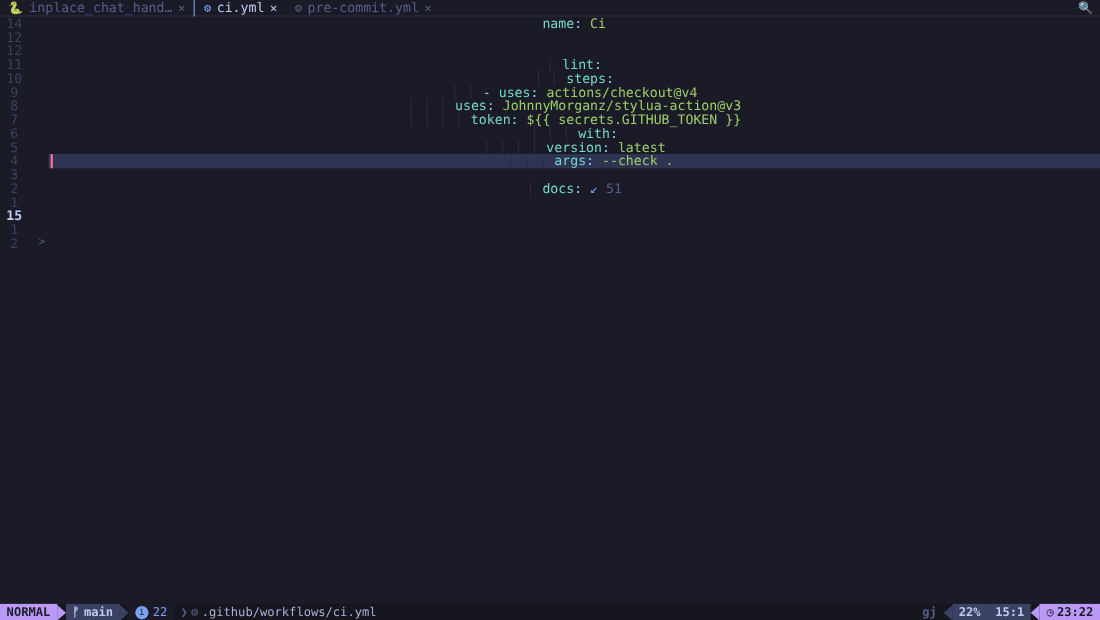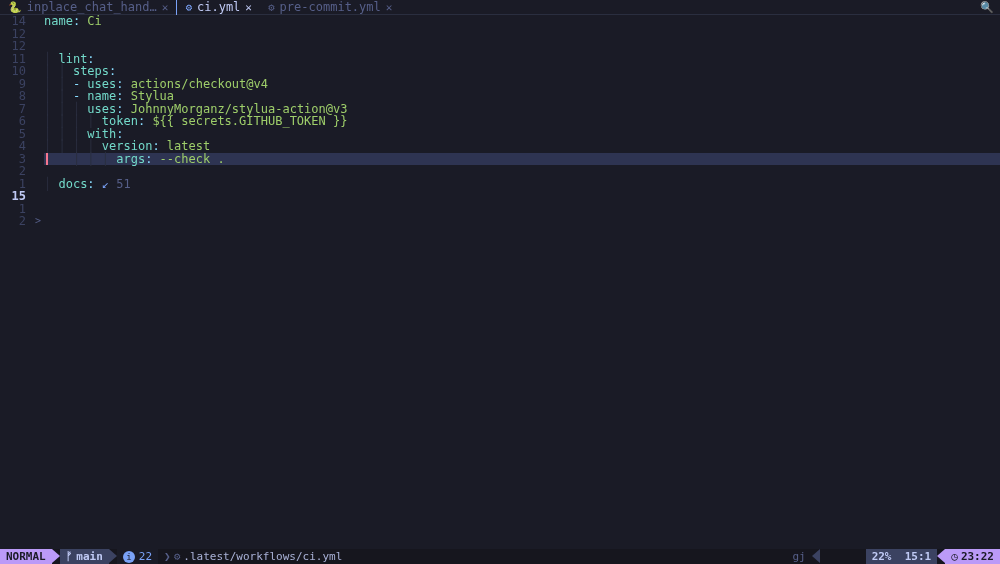--- a/index.html
+++ b/index.html
@@ -42,21 +42,21 @@
     color: #7aa2f7;
     font-size: 11px;
   }
 
   .editor {
     display: flex;
     height: 534px;
   }
   .gutter {
     width: 32px;
-    text-align: right;
+    text-align: center;
     padding-right: 6px;
     color: #3b4261;
     user-select: none;
     flex-shrink: 0;
   }
   .gutter .ln { height: 12.5px; line-height: 12.5px; }
   .gutter .ln.current { color: #c0caf5; font-weight: bold; }
   .fold-col {
     width: 12px;
     flex-shrink: 0;
@@ -65,20 +65,21 @@
   .fold-col .fc { height: 12.5px; line-height: 12.5px; text-align: center; font-size: 10px; }
   .code {
     flex: 1;
     position: relative;
   }
   .line {
     height: 12.5px;
     line-height: 12.5px;
     white-space: pre;
     position: relative;
+    text-align: center;
   }
   .line.hl {
     background: #2e3452;
   }
   .line.hl::before {
     content: "";
     position: absolute;
     left: 2px;
     top: 0;
     width: 2px;
@@ -93,32 +94,33 @@
   .fold-arrow { color: #7aa2f7; }
 
   .statusline {
     position: absolute;
     bottom: 0;
     left: 0;
     right: 0;
     height: 15px;
     background: #16161e;
     display: flex;
+    align-items: center;
     font-size: 11px;
     font-weight: bold;
   }
   .seg { display: flex; align-items: center; height: 15px; padding: 0 6px; }
   .seg.mode { background: #bb9af7; color: #1a1b26; }
   .sep-r { width: 0; height: 0; border-top: 7.5px solid transparent; border-bottom: 7.5px solid transparent; }
   .seg.branch { background: #3b4261; color: #c0caf5; gap: 4px; }
   .seg.diag { background: #1a1b26; color: #7aa2f7; gap: 4px; font-weight: normal; }
   .seg.path { color: #a9b1d6; font-weight: normal; gap: 3px; }
   .spacer { flex: 1; }
-  .seg.right { color: #565f89; font-weight: normal; }
-  .seg.pct { background: #3b4261; color: #c0caf5; margin-left: 46px; }
+  .seg.right { color: #565f89; font-weight: bold; }
+  .seg.pct { background: #3b4261; color: #c0caf5; }
   .seg.time { background: #bb9af7; color: #1a1b26; gap: 3px; }
   .sep-l { width: 0; height: 0; border-top: 7.5px solid transparent; border-bottom: 7.5px solid transparent; }
   .diag-circle {
     background: #7aa2f7;
     color: #1a1b26;
     border-radius: 50%;
     width: 12px;
     height: 12px;
     display: inline-flex;
     align-items: center;
@@ -188,21 +190,20 @@
       <div class="fc"></div>
       <div class="fc">&gt;</div>
     </div>
   <div class="code" id="code">
       <div class="line"><span class="key">name</span><span class="punct">: </span><span class="str">Ci</span></div>
       <div class="line"></div>
       <div class="line"></div>
       <div class="line"><span class="indent">│ </span><span class="key">lint</span><span class="punct">:</span></div>
       <div class="line"><span class="indent">│ │ </span><span class="key">steps</span><span class="punct">:</span></div>
       <div class="line"><span class="indent">│ │ </span><span class="punct">- </span><span class="key">uses</span><span class="punct">: </span><span class="str">actions/checkout@v4</span></div>
-      <div class="line"><span class="indent">│ │ </span><span class="punct">- </span><span class="key">name</span><span class="punct">: </span><span class="str">Stylua</span></div>
       <div class="line"><span class="indent">│ │ │ </span><span class="key">uses</span><span class="punct">: </span><span class="str">JohnnyMorganz/stylua-action@v3</span></div>
       <div class="line"><span class="indent">│ │ │ │ </span><span class="key">token</span><span class="punct">: </span><span class="str">${{ secrets.GITHUB_TOKEN }}</span></div>
       <div class="line"><span class="indent">│ │ │ </span><span class="key">with</span><span class="punct">:</span></div>
       <div class="line"><span class="indent">│ │ │ │ </span><span class="key">version</span><span class="punct">: </span><span class="str">latest</span></div>
       <div class="line hl"><span class="indent">    │ │ │ </span><span class="key">args</span><span class="punct">: </span><span class="str">--check .</span></div>
       <div class="line"></div>
       <div class="line"><span class="indent">│ </span><span class="key">docs</span><span class="punct">: </span><span class="fold-arrow">↙</span><span class="fold-txt"> 51</span></div>
     </div>
 </div>
 
@@ -214,21 +215,21 @@
     <span>main</span>
   </div>
   <div class="sep-r" style="border-left:8px solid #3b4261;"></div>
   <div class="seg diag">
     <span class="diag-circle">i</span>
     <span>22</span>
   </div>
   <div class="seg path">
     <span style="color:#565f89">❯</span>
     <span style="color:#565f89">⚙</span>
-    <span>.latest/workflows/ci.yml</span>
+    <span>.github/workflows/ci.yml</span>
   </div>
   <div class="spacer"></div>
   <div class="seg right">gj</div>
   <div class="sep-l" style="border-right:8px solid #3b4261;"></div>
   <div class="seg pct">
     <span>22%</span>&nbsp;&nbsp;<span>15:1</span>
   </div>
   <div class="sep-l" style="border-right:8px solid #bb9af7;"></div>
   <div class="seg time">
     <span>◷</span>

